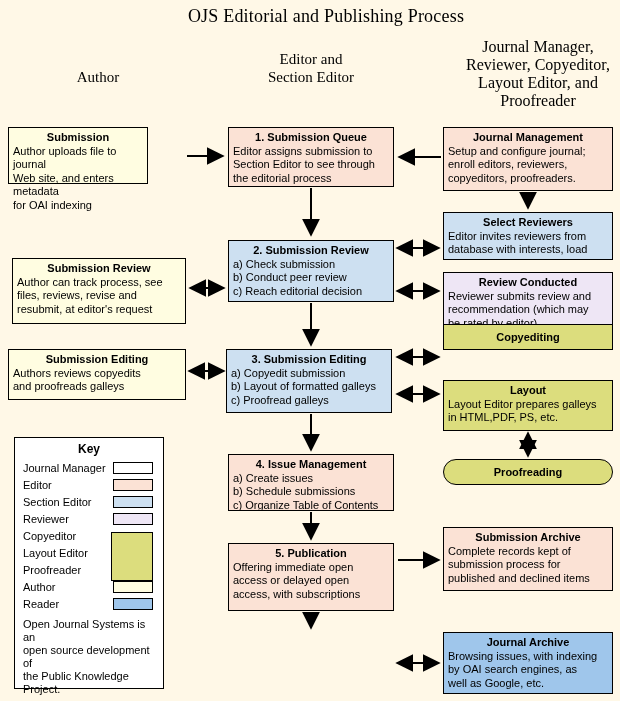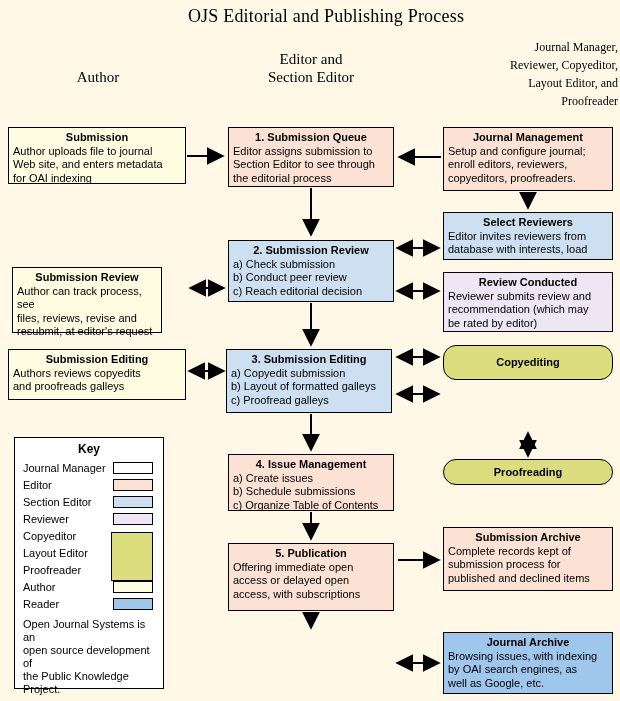--- a/index.html
+++ b/index.html
@@ -57,32 +57,32 @@
 </head>
 <body>
 
 <div class="canvas">
 
   <div class="title">OJS Editorial and Publishing Process</div>
 
   <div class="col-header" style="left:8px; top:68px; width:180px; text-align:center;">Author</div>
   <div class="col-header" style="left:228px; top:50px; width:166px; text-align:center;">Editor and
 Section Editor</div>
-  <div class="col-header" style="left:458px; top:38px; width:160px; text-align:right; font-size:12px;">Journal Manager,
+  <div class="col-header" style="left:458px; top:38px; width:160px; text-align:center; font-size:16px;">Journal Manager,
 Reviewer, Copyeditor,
 Layout Editor, and
 Proofreader</div>
 
-  <div class="box c-author" style="left:8px; top:127px; width:178px; height:57px;">
+  <div class="box c-author" style="left:8px; top:127px; width:140px; height:57px;">
     <div class="box-title">Submission</div>
     <div class="box-body">Author uploads file to journal
 Web site, and enters metadata
 for OAI indexing</div>
   </div>
-  <div class="box c-author" style="left:12px; top:258px; width:150px; height:66px;margin-top:9px;">
+  <div class="box c-author" style="left:12px; top:258px; width:174px; height:66px;">
     <div class="box-title">Submission Review</div>
     <div class="box-body">Author can track process, see
 files, reviews, revise and
 resubmit, at editor's request</div>
   </div>
   <div class="box c-author" style="left:8px; top:349px; width:178px; height:51px;">
     <div class="box-title">Submission Editing</div>
     <div class="box-body">Authors reviews copyedits
 and proofreads galleys</div>
   </div>
@@ -128,22 +128,27 @@
     <div class="box-title">Select Reviewers</div>
     <div class="box-body">Editor invites reviewers from
 database with interests, load</div>
   </div>
   <div class="box c-reviewer" style="left:443px; top:272px; width:170px; height:60px;">
     <div class="box-title">Review Conducted</div>
     <div class="box-body">Reviewer submits review and
 recommendation (which may
 be rated by editor)</div>
   </div>
-  <div class="box c-olive title-only" style="left:443px; top:345px; width:170px; height:35px;border-radius:13px;">
+  <div class="box c-olive title-only" style="left:443px; top:324px; width:170px; height:26px;">
     <div class="box-title">Copyediting</div>
+  </div>
+  <div class="box c-olive" style="left:443px; top:380px; width:170px; height:51px;">
+    <div class="box-title">Layout</div>
+    <div class="box-body">Layout Editor prepares galleys
+in HTML,PDF, PS, etc.</div>
   </div>
   <div class="box c-olive title-only" style="left:443px; top:459px; width:170px; height:26px;border-radius:13px;">
     <div class="box-title">Proofreading</div>
   </div>
   <div class="box c-editor" style="left:443px; top:527px; width:170px; height:64px;">
     <div class="box-title">Submission Archive</div>
     <div class="box-body">Complete records kept of
 submission process for
 published and declined items</div>
   </div>

